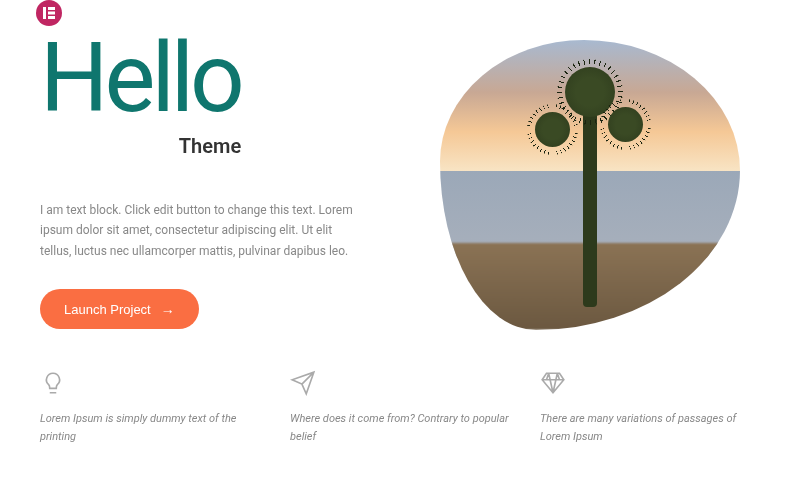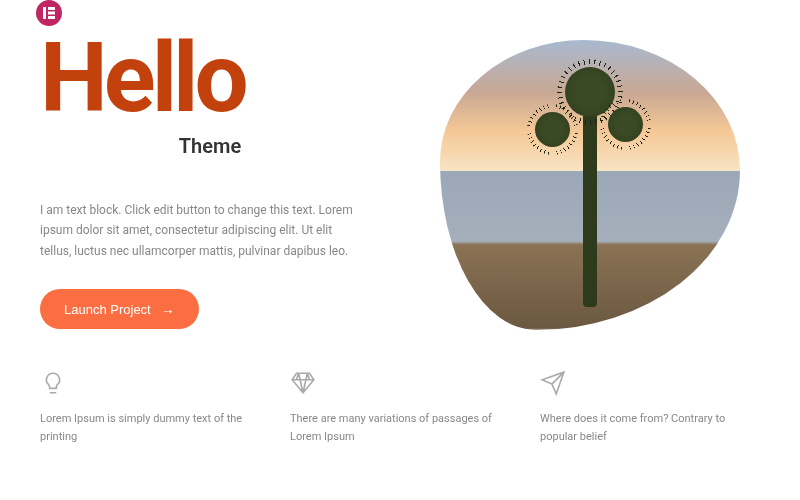--- a/index.html
+++ b/index.html
@@ -1,40 +1,40 @@
 <!DOCTYPE html>
 <html><head>
 <meta charset="utf-8">
 <style>
 * { margin: 0; padding: 0; box-sizing: border-box; }
 body { font-family: -apple-system, BlinkMacSystemFont, 'Segoe UI', Roboto, sans-serif; width: 800px; height: 500px; overflow: hidden; background: #fff; }
 .logo { position: absolute; top: 0; left: 36px; width: 26px; height: 26px; border-radius: 50%; display: flex; align-items: center; justify-content: center; }
 .logo svg { width: 26px; height: 26px; }
 .hero { display: flex; padding: 30px 40px 20px; gap: 40px; }
 .hero-left { flex: 1; }
-.hero-title { font-size: 96px; font-weight: 700; letter-spacing: -4px; line-height: 1; color: #c2410c; margin-bottom: 8px; }
+.hero-title { font-size: 96px; font-weight: 400; letter-spacing: -4px; line-height: 1; color: #0f766e; margin-bottom: 8px; }
 .hero-subtitle { font-size: 20px; font-weight: 600; color: #333; margin-bottom: 18px; text-align: center; }
 .hero-text { font-size: 12px; color: #888; line-height: 1.7; margin-bottom: 28px; max-width: 320px; margin-top: 42px; }
 .cta-button { display: inline-flex; align-items: center; gap: 10px; padding: 12px 24px; border-radius: 999px; color: #fff; font-size: 13px; font-weight: 500; border: none; cursor: pointer; text-align: right; }
 .cta-button .arrow { font-size: 14px; }
 .hero-right { flex: 1; display: flex; align-items: flex-start; justify-content: center; padding-top: 10px; }
 .blob { width: 300px; height: 290px; overflow: hidden; border-radius: 48% 52% 68% 32% / 42% 45% 55% 58%; position: relative; }
 .blob-sky { position: absolute; top: 0; left: 0; right: 0; height: 45%; background: linear-gradient(to bottom, #a8b9d0 0%, #c8a894 40%, #f5c896 70%, #f8e4c4 100%); }
 .blob-water { position: absolute; top: 45%; left: 0; right: 0; height: 30%; background: linear-gradient(to bottom, #9ba8b8 0%, #a8b0bc 100%); }
 .blob-ground { position: absolute; bottom: 0; left: 0; right: 0; height: 30%; background: linear-gradient(to bottom, #8b7355 0%, #6b5840 100%); filter: blur(1px); }
 .plant { position: absolute; left: 50%; bottom: 8%; transform: translateX(-50%); width: 120px; height: 240px; }
 .stem { position: absolute; left: 50%; bottom: 0; width: 14px; height: 200px; background: #2d3a1c; transform: translateX(-50%); border-radius: 4px; }
 .spike-cluster { position: absolute; border-radius: 50%; background: radial-gradient(circle, #3a4a24 40%, #2d3a1c 100%); }
 .c1 { width: 50px; height: 50px; top: 0; left: 35px; }
 .c2 { width: 35px; height: 35px; top: 45px; left: 5px; }
 .c3 { width: 35px; height: 35px; top: 40px; left: 78px; }
 .spikes { position: absolute; inset: -8px; }
 .spikes::before, .spikes::after { content: ''; position: absolute; inset: 0; background: repeating-conic-gradient(from 0deg, transparent 0deg 8deg, #1a2410 8deg 10deg); border-radius: 50%; -webkit-mask: radial-gradient(circle, transparent 60%, black 60%); mask: radial-gradient(circle, transparent 60%, black 60%); }
 .features { display: flex; padding: 20px 40px; gap: 30px; }
-.feature { flex: 1; }
+.feature { flex: 1; font-style: italic; }
 .feature-icon { color: #aaa; margin-bottom: 12px; height: 28px; }
 .feature-icon svg { width: 26px; height: 26px; fill: none; stroke: #aaa; stroke-width: 1.5; }
 .feature-text { font-size: 11px; color: #888; line-height: 1.6; }
 </style>
 </head>
 <body>
 
 <div class="logo">
   <svg viewBox="0 0 26 26">
       <circle cx="13" cy="13" r="13" fill="#c02662"></circle>
@@ -81,26 +81,26 @@
     <div class="feature-icon">
       <svg viewBox="0 0 24 24">
           <path d="M9 21h6M10 17h4M12 3a6 6 0 0 0-4 10.5c.8.8 1 2 1 3.5h6c0-1.5.2-2.7 1-3.5A6 6 0 0 0 12 3z"></path>
         </svg>
     </div>
     <p class="feature-text">Lorem Ipsum is simply dummy text of the printing</p>
   </div>
   <div class="feature">
     <div class="feature-icon">
       <svg viewBox="0 0 24 24">
+          <path d="M22 2L11 13M22 2l-7 20-4-9-9-4 20-7z"></path>
+        </svg>
+    </div>
+    <p class="feature-text">Where does it come from? Contrary to popular belief</p>
+  </div>
+  <div class="feature">
+    <div class="feature-icon">
+      <svg viewBox="0 0 24 24">
           <path d="M6 3h12l4 6-10 12L2 9l4-6zM2 9h20M8 3l4 18M16 3l-4 18M8 3l-2 6M16 3l2 6"></path>
         </svg>
     </div>
     <p class="feature-text">There are many variations of passages of Lorem Ipsum</p>
   </div>
-  <div class="feature">
-    <div class="feature-icon">
-      <svg viewBox="0 0 24 24">
-          <path d="M22 2L11 13M22 2l-7 20-4-9-9-4 20-7z"></path>
-        </svg>
-    </div>
-    <p class="feature-text">Where does it come from? Contrary to popular belief</p>
-  </div>
 </div>
 
 </body></html>

